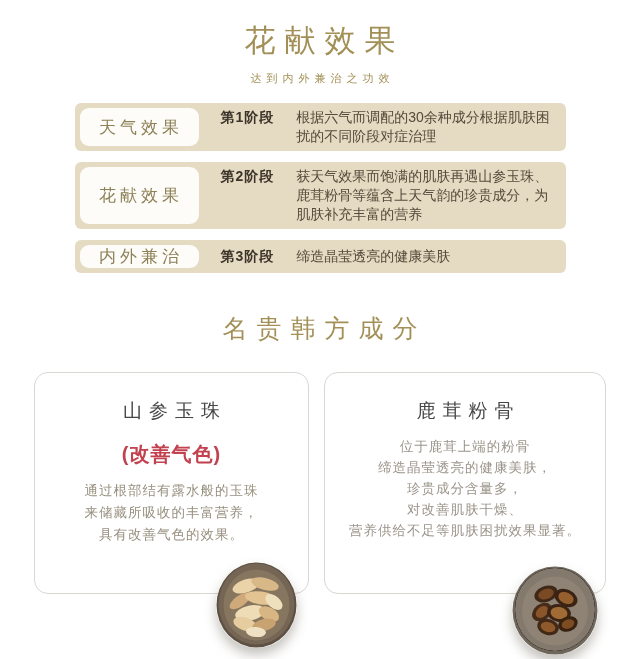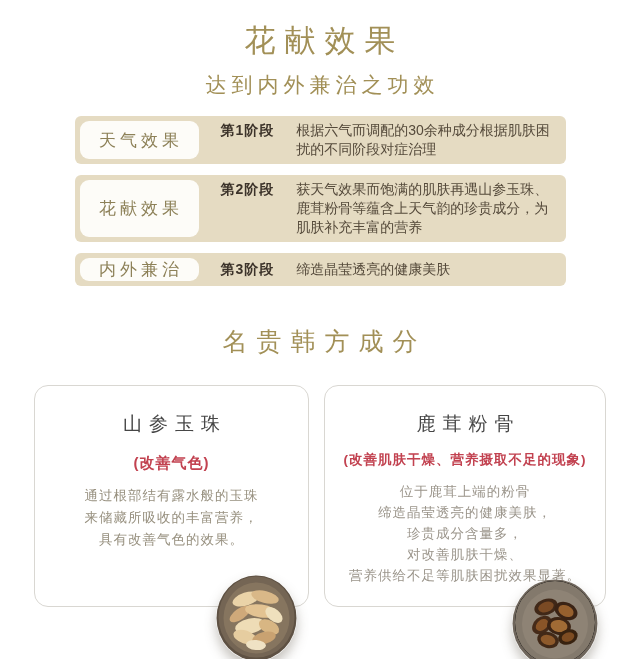--- a/index.html
+++ b/index.html
@@ -19,21 +19,21 @@
     font-family: "Liberation Serif", "DejaVu Serif", serif;
     font-size: 31px;
     font-weight: 500;
     color: #a29057;
     letter-spacing: 9px;
     text-indent: 9px;
   }
   .sub-title {
     margin-top: 9px;
     font-family: "Liberation Serif", "DejaVu Serif", serif;
-    font-size: 21px;
+    font-size: 11px;
     color: #a29057;
     letter-spacing: 5px;
     text-indent: 5px;
   }
 
   
   .stages {
     width: 491px;
     margin: 17px auto 16px auto;
     display: flex;
@@ -116,21 +116,21 @@
   .card-title {
     margin-top: 25px;
     font-family: "Liberation Serif", "DejaVu Serif", serif;
     font-size: 19px;
     color: #464646;
     letter-spacing: 7px;
     text-indent: 7px;
   }
   .card-benefit {
     margin-top: 17px;
-    font-size: 15px;
+    font-size: 20px;
     font-weight: bold;
     color: #c24250;
     letter-spacing: 1px;
   }
   .card.right .card-benefit { font-size: 13.5px; margin-top: 14px; }
   .card-body { margin-top: 12px; }
   .card.right .card-body { margin-top: 12px; }
   .card-body-line {
     font-size: 13.5px;
     color: #97907f;
@@ -211,21 +211,20 @@
         <ellipse cx="53" cy="52" rx="11" ry="6.5" fill="#d8b683" transform="rotate(28 53 52)"></ellipse>
         <ellipse cx="29" cy="62" rx="12" ry="6.5" fill="#e6cda0" transform="rotate(18 29 62)"></ellipse>
         <ellipse cx="48" cy="63" rx="12" ry="6" fill="#c9a271" transform="rotate(-14 48 63)"></ellipse>
         <ellipse cx="40" cy="70" rx="10" ry="5" fill="#efe2c4" transform="rotate(5 40 70)"></ellipse>
       </svg>
     </div>
   </div>
 
   <div class="card right">
     <div class="card-title">鹿茸粉骨</div>
-    <div class="card-benefit">(改善肌肤干燥、营养摄取不足的现象)</div>
     <div class="card-body">
       <div class="card-body-line">位于鹿茸上端的粉骨</div>
       <div class="card-body-line">缔造晶莹透亮的健康美肤，</div>
       <div class="card-body-line">珍贵成分含量多，</div>
       <div class="card-body-line">对改善肌肤干燥、</div>
       <div class="card-body-line">营养供给不足等肌肤困扰效果显著。</div>
     </div>
     <div class="bowl antler">
       <svg viewBox="0 0 86 89" xmlns="http://www.w3.org/2000/svg">
         <ellipse cx="43" cy="44.5" rx="42.5" ry="44" fill="#6e655b"></ellipse>

